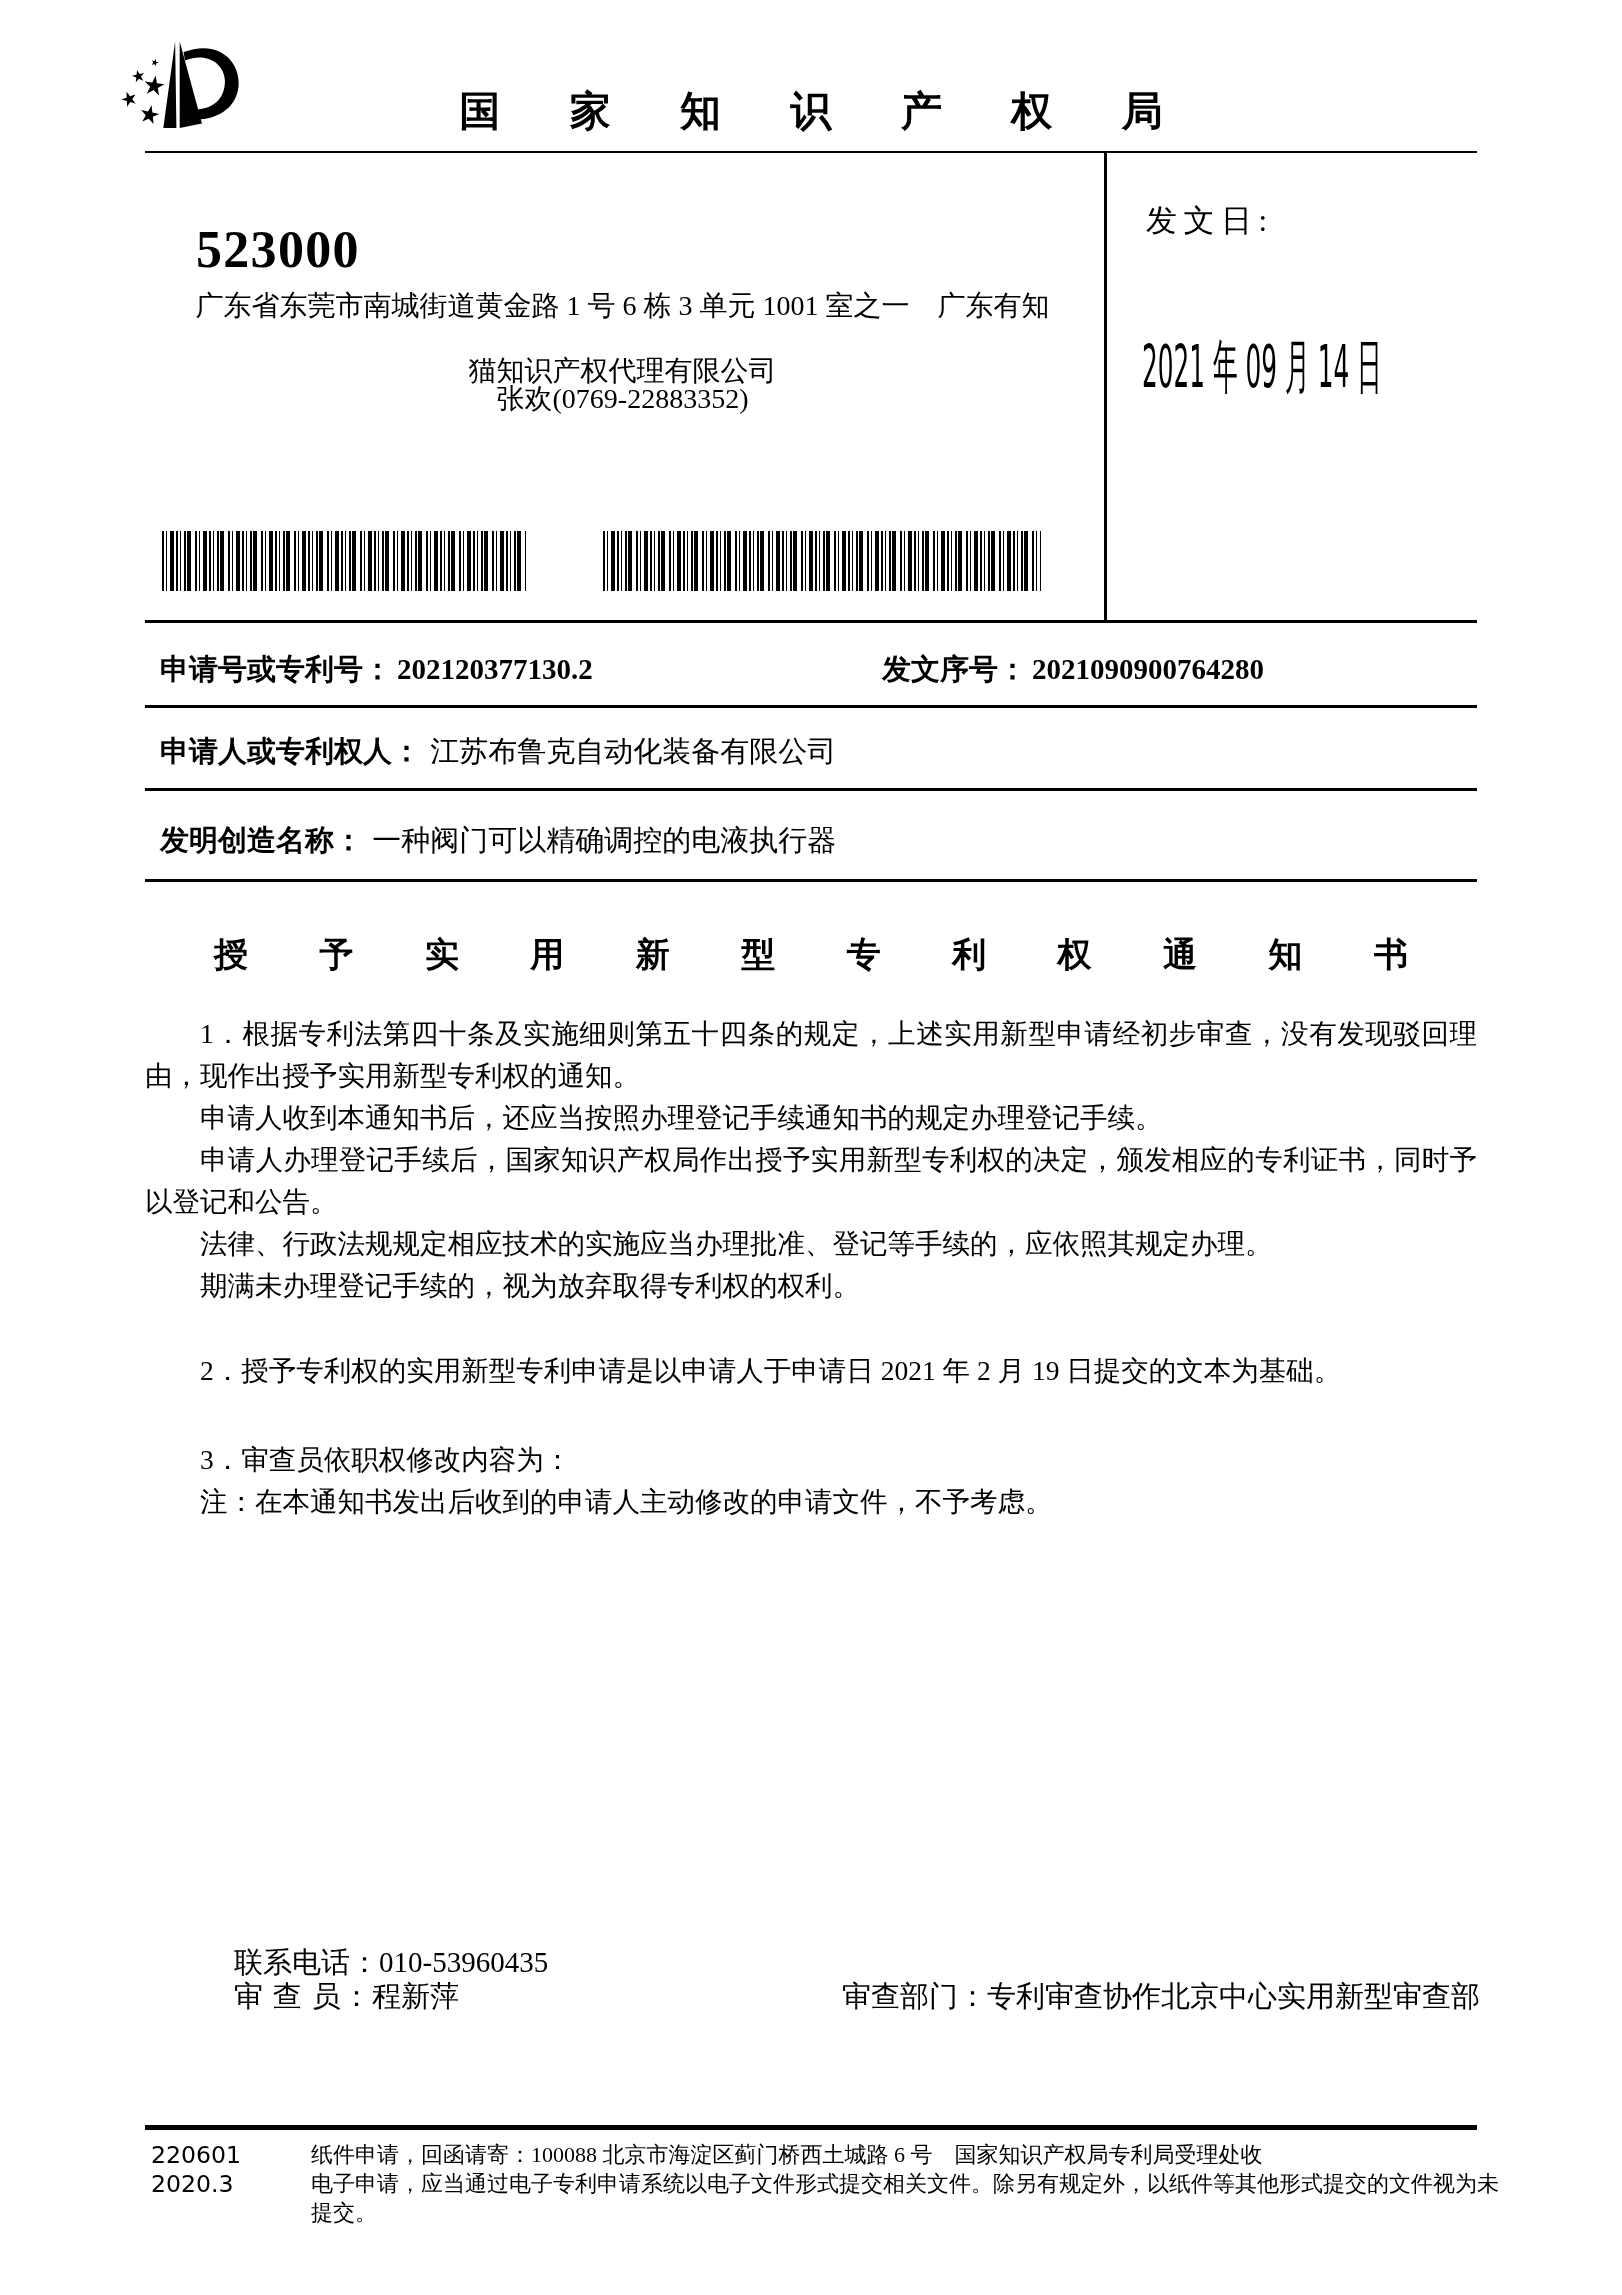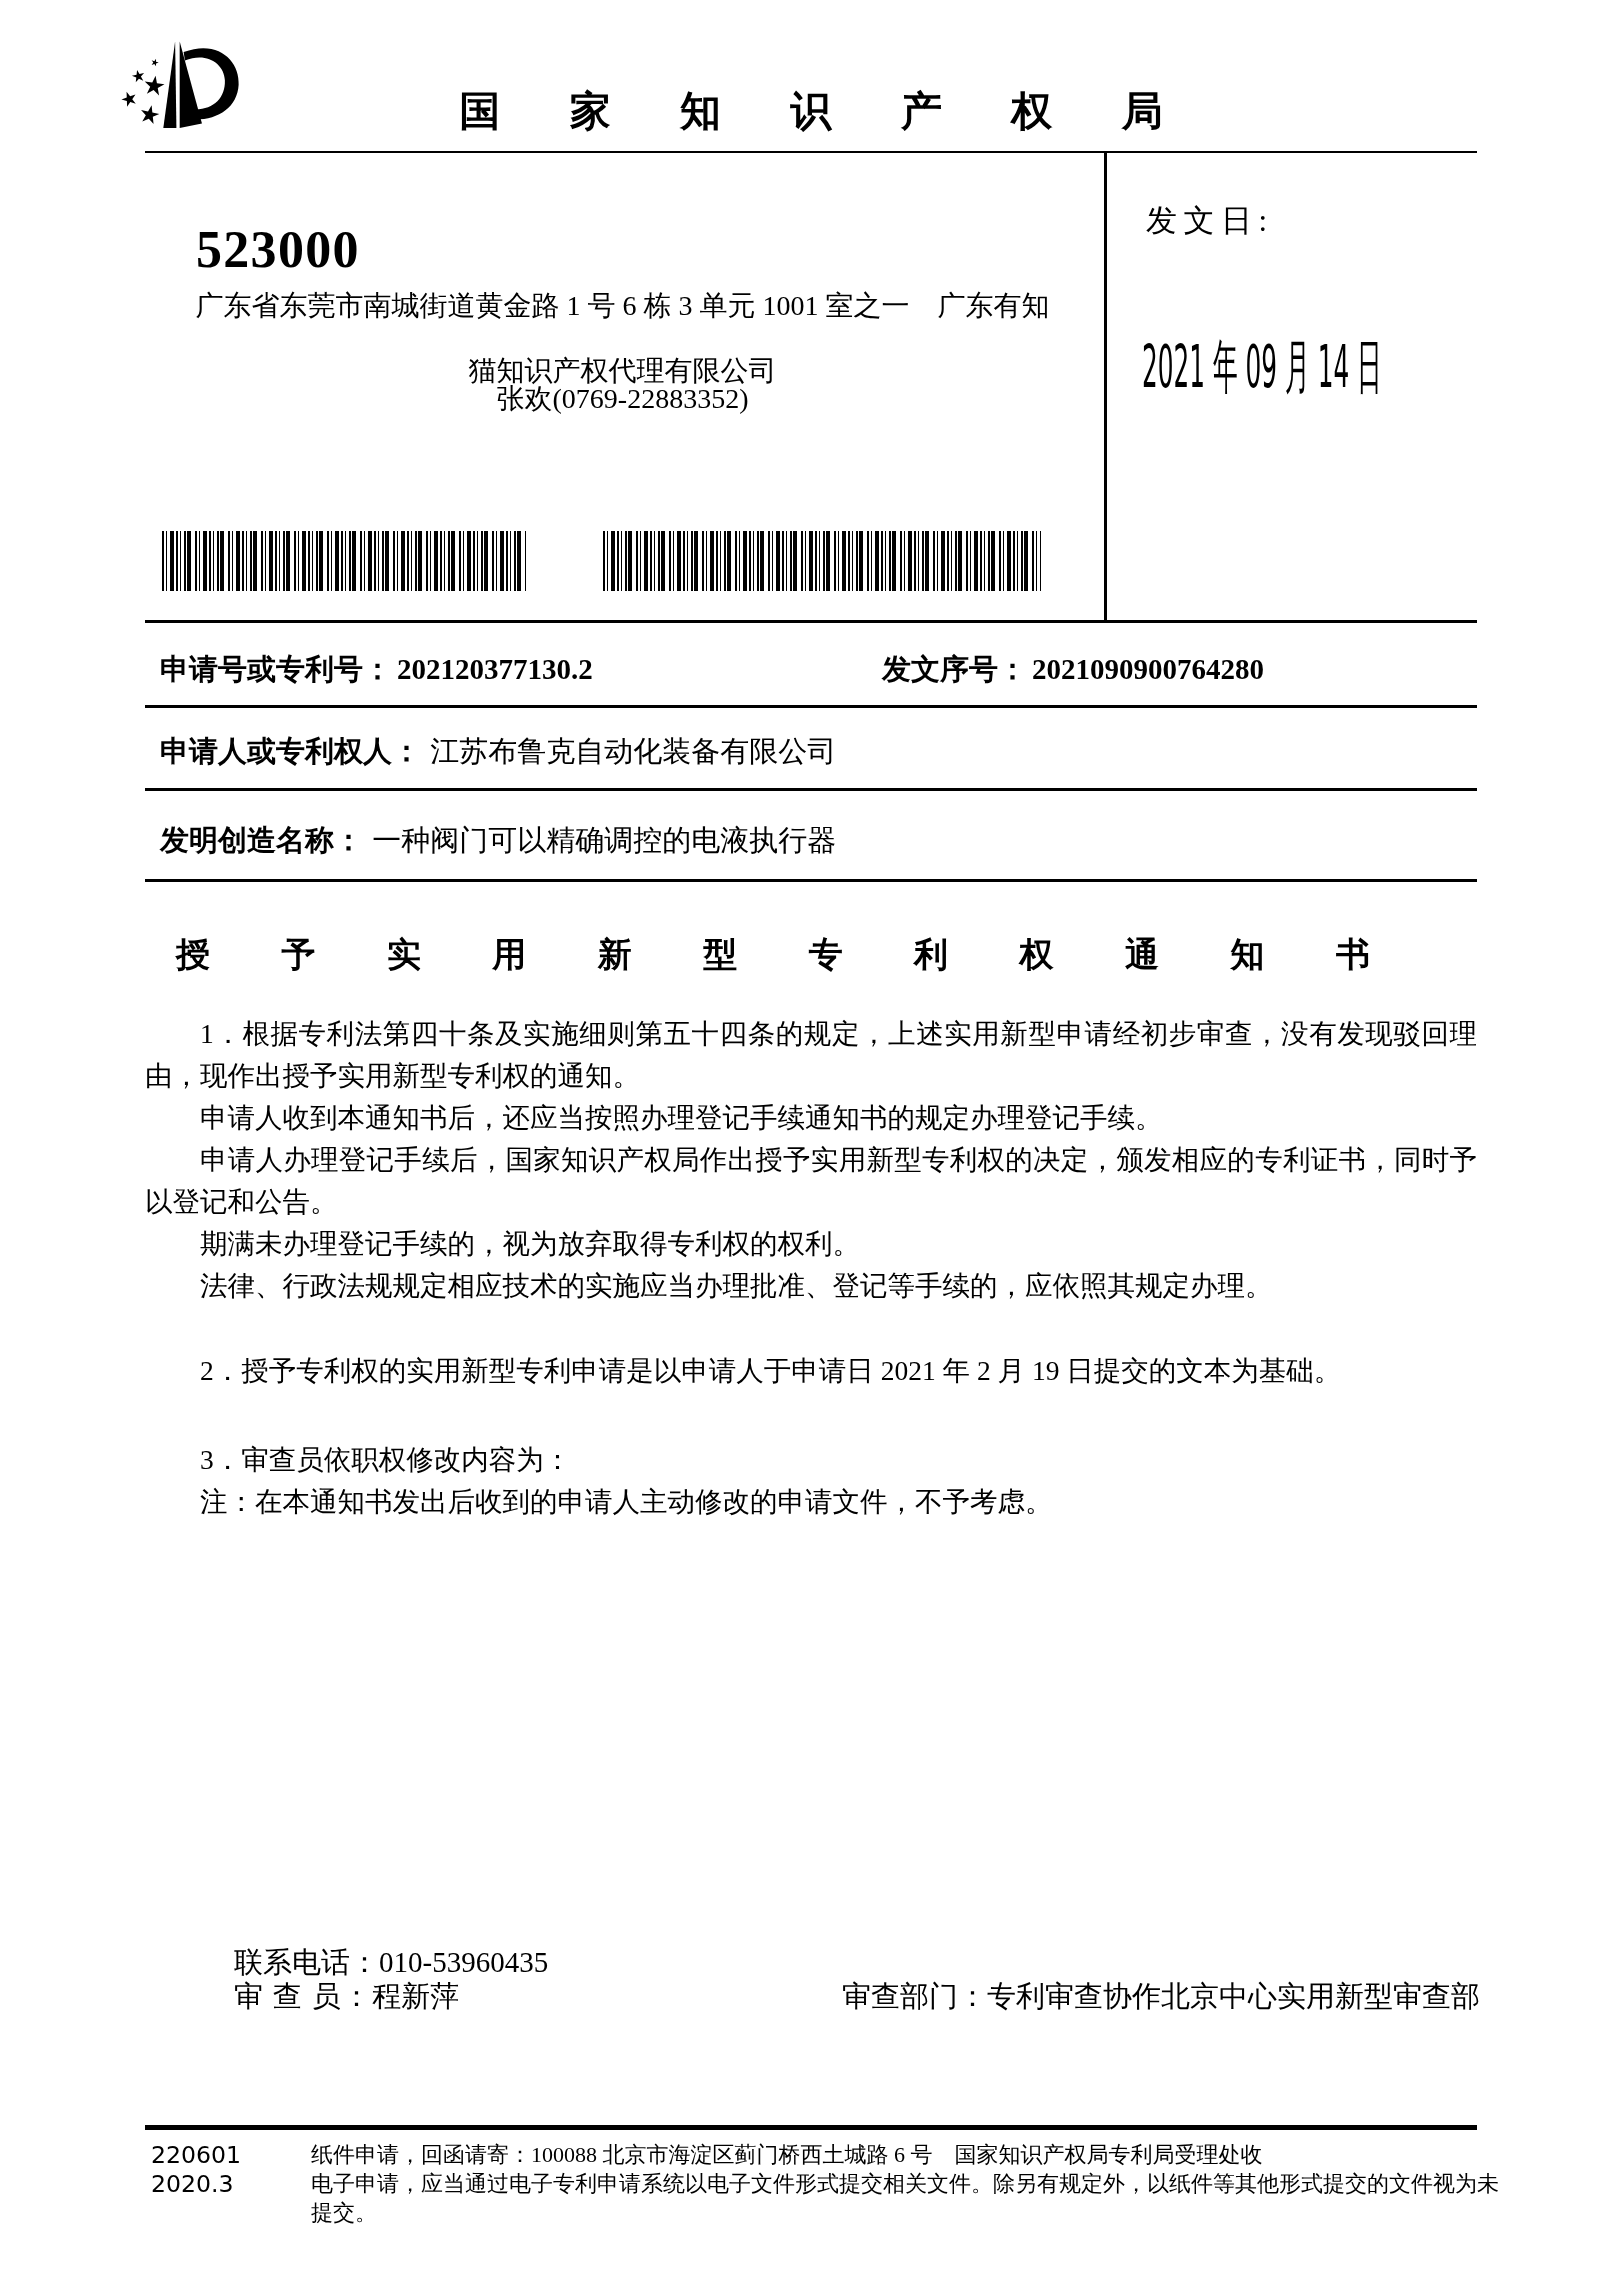--- a/index.html
+++ b/index.html
@@ -66,21 +66,21 @@
   .row1-left  { left:160px;  top:650px; }
   .row1-right { left:882px; top:650px; }
   .row2 { left:160px; top:732px; }
   .row3 { left:160px; top:821px; }
   .rule1 { left:145px; top:705px; width:1332px; height:2.6px; }
   .rule2 { left:145px; top:788px; width:1332px; height:2.6px; }
   .rule3 { left:145px; top:879px; width:1332px; height:2.6px; }
 
   
   .notice-title {
-    left:145px; top:932px; width:1332px; 
+    left:145px; top:932px; width:1332px; text-align:center;
     font-family:"Liberation Sans","DejaVu Sans",sans-serif;
     font-weight:bold; font-size:34px; letter-spacing:31px; text-indent:31px;
     white-space:nowrap;
   }
   .body-text {
     left:145px; top:1013px; width:1332px;
     font-size:27.5px; line-height:42px; text-align:justify;
   }
   .body-text p { margin:0; text-indent:2em; }
   .body-text p.gap-a { margin-top:43px; }
@@ -162,22 +162,22 @@
     <span class="meta-label">发明创造名称：</span><span class="meta-value">一种阀门可以精确调控的电液执行器</span>
   </div>
   <div class="abs rule rule3"></div>
 
   <div class="abs notice-title">授 予 实 用 新 型 专 利 权 通 知 书</div>
 
   <div class="abs body-text">
     <p>1．根据专利法第四十条及实施细则第五十四条的规定，上述实用新型申请经初步审查，没有发现驳回理由，现作出授予实用新型专利权的通知。</p>
     <p>申请人收到本通知书后，还应当按照办理登记手续通知书的规定办理登记手续。</p>
     <p>申请人办理登记手续后，国家知识产权局作出授予实用新型专利权的决定，颁发相应的专利证书，同时予以登记和公告。</p>
+    <p>法律、行政法规规定相应技术的实施应当办理批准、登记等手续的，应依照其规定办理。</p>
     <p>期满未办理登记手续的，视为放弃取得专利权的权利。</p>
-    <p>法律、行政法规规定相应技术的实施应当办理批准、登记等手续的，应依照其规定办理。</p>
     <p class="gap-a">2．授予专利权的实用新型专利申请是以申请人于申请日 2021 年 2 月 19 日提交的文本为基础。</p>
     <p class="gap-b">3．审查员依职权修改内容为：</p>
     <p>注：在本通知书发出后收到的申请人主动修改的申请文件，不予考虑。</p>
   </div>
 
   <div class="abs review-line examiner">
     <span class="spaced-label">审 查 员：</span><span>程新萍</span>
   </div>
   <div class="abs review-line department">
     <span>审查部门：</span><span>专利审查协作北京中心实用新型审查部</span>

